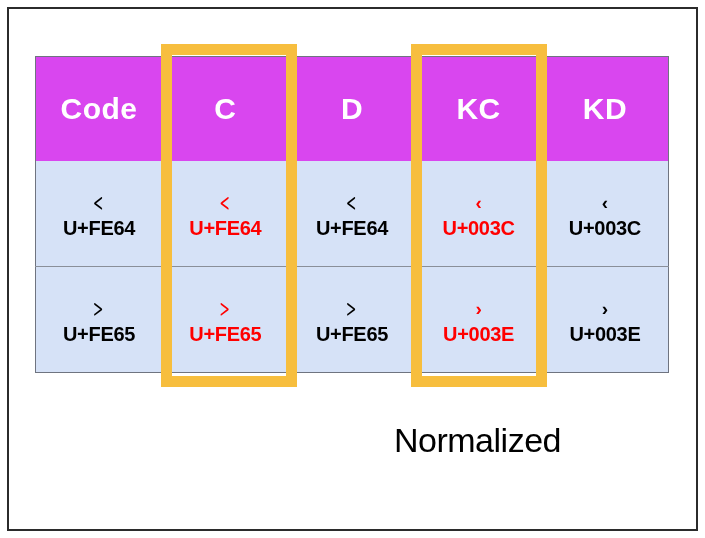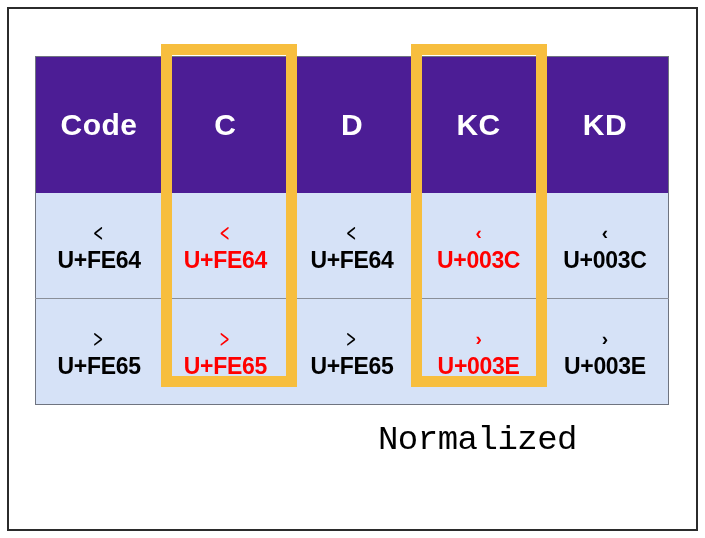--- a/index.html
+++ b/index.html
@@ -45,27 +45,27 @@
   table.codetable {
     border-collapse: collapse;
     table-layout: fixed;
     width: 633px;
     height: 315px;
     border: 1px solid #6f7480;
   }
   table.codetable col { width: 126.6px; }
 
   thead th {
-    background: #4c1d95;
+    background: #d946ef;
     color: #ffffff;
     font-size: 30px;
     font-weight: bold;
     text-align: center;
     height: 104px;
-    padding: 16px;
+    padding: 0;
     border: none;
     letter-spacing: 0.5px;
   }
 
   tbody td {
     background: #D6E2F7;
     height: 105px;
     padding: 0;
     text-align: center;
     vertical-align: middle;
@@ -84,21 +84,21 @@
     line-height: 1.05;
   }
   .glyph {
     font-size: 22px;
     font-weight: bold;
     display: block;
     height: 30px;
     line-height: 30px;
   }
   .codepoint {
-    font-size: 23px;
+    font-size: 20px;
     font-weight: bold;
     display: block;
     letter-spacing: -0.3px;
   }
   .glyph-narrow { font-size: 19px; }
 
   .black { color: #000000; }
   .red   { color: #FF0000; }
 
   
@@ -116,21 +116,21 @@
   .caption {
     position: absolute;
     text-align: center;
     color: #000000;
     font-size: 34px;
     font-weight: normal;
     line-height: 1.12;
     letter-spacing: -0.5px;
   }
   #cap-nochange { left: 148px; top: 400px; width: 163px; }
-  #cap-normalized { left: 330px; top: 421px; width: 295px; font-family: Liberation Mono, monospace; }
+  #cap-normalized { left: 330px; top: 421px; width: 295px; }
 </style>
 </head>
 <body>
 
 <div id="slide">
 
   <div class="slide-frame"></div>
 
   <div class="table-wrap">
     <table class="codetable">

